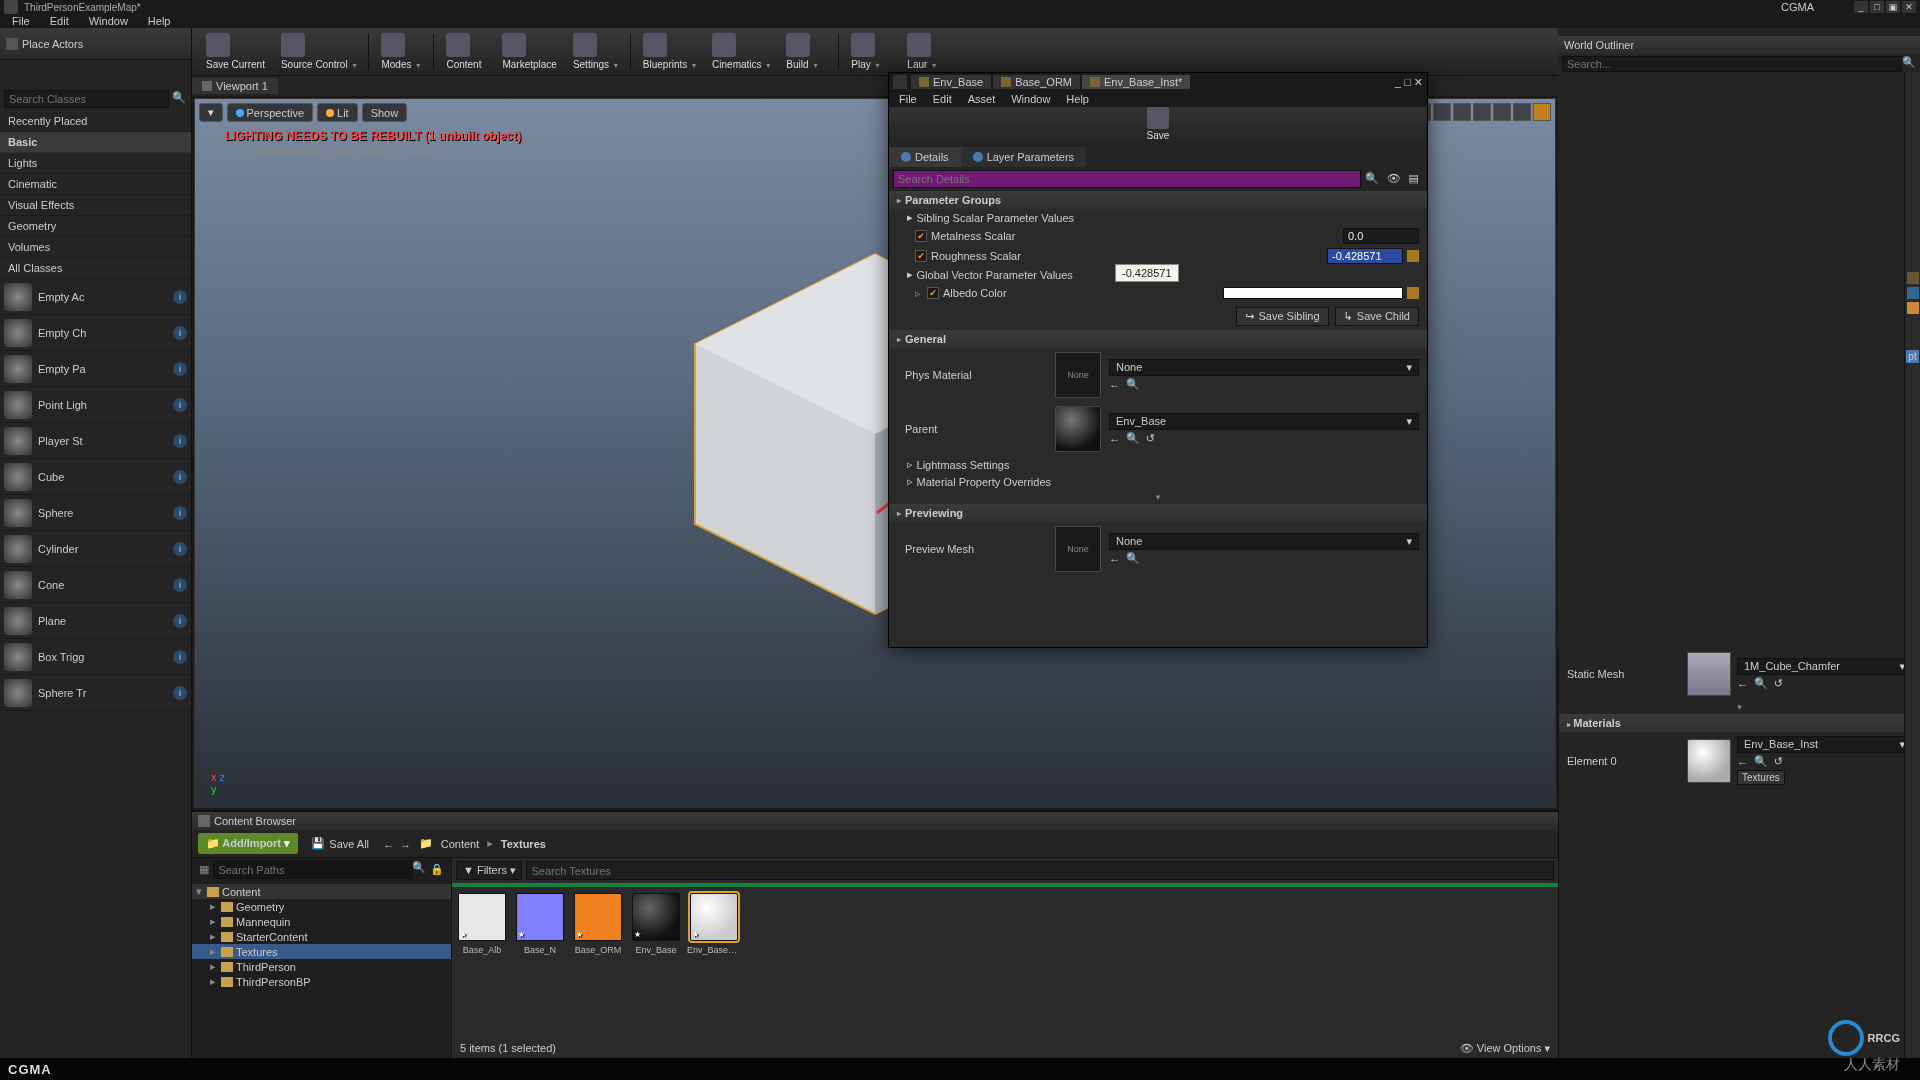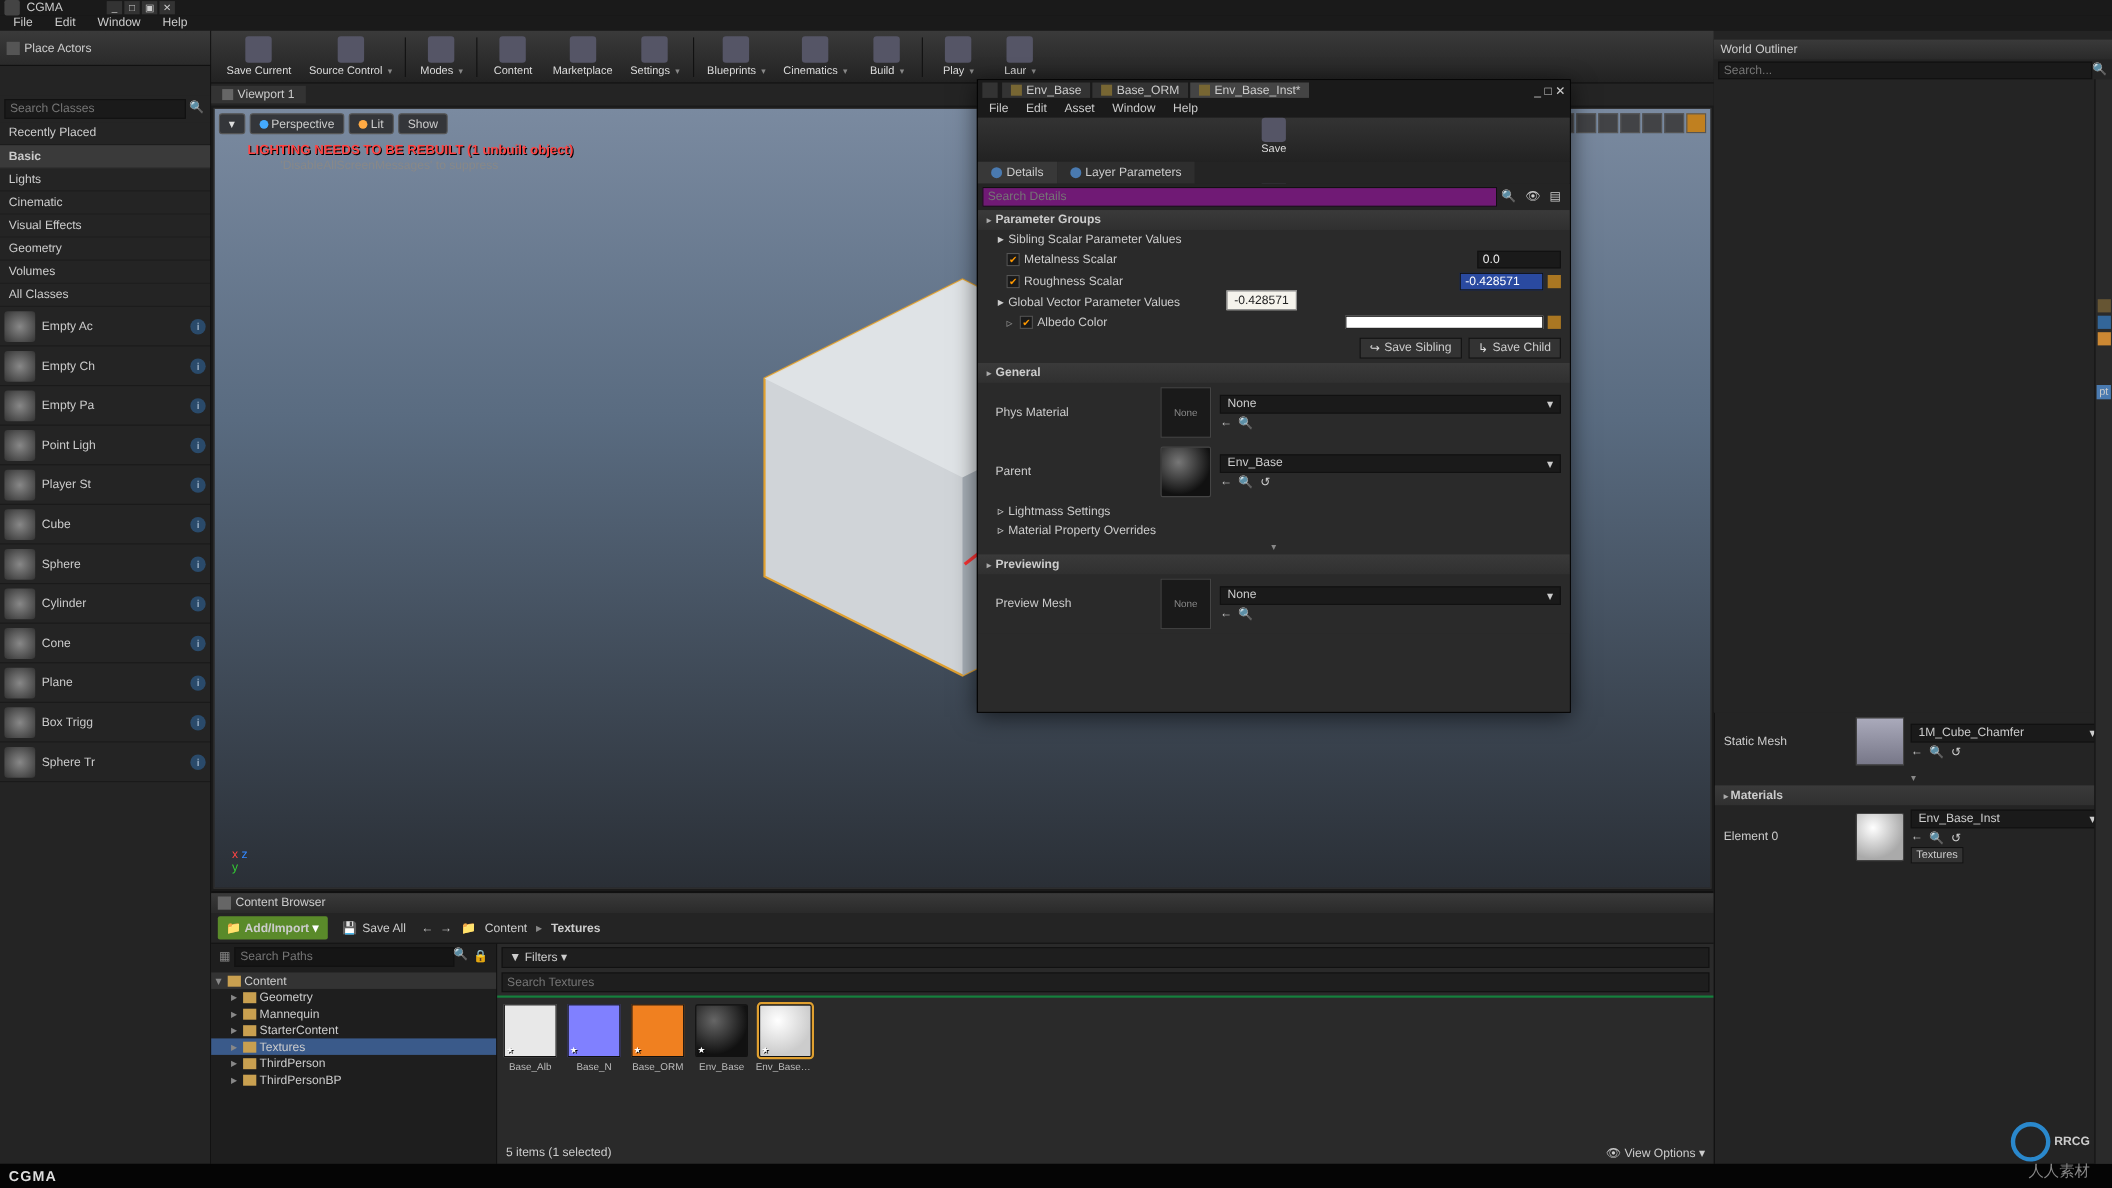--- a/index.html
+++ b/index.html
@@ -27,21 +27,21 @@
 .cat-item.selected { background: #3a3a3a; font-weight:bold; }
 .actor-list { flex: 1; overflow: auto; }
 .actor-row { display: flex; align-items: center; height: 36px; padding: 0 4px; border-bottom: 1px solid #1a1a1a; }
 .actor-row .thumb { width: 28px; height: 28px; background: radial-gradient(#888,#333); border-radius: 3px; margin-right: 6px; }
 .actor-row .label { flex: 1; font-size: 11px; color: #ccc; overflow: hidden; text-overflow: ellipsis; white-space: nowrap; }
 .actor-row .info { width: 14px; height: 14px; border-radius: 50%; background: #2a4a6a; color: #cde; font-size: 9px; text-align: center; line-height: 14px; }
 
 .center-col { flex: 1; display: flex; flex-direction: column; background: #1a1a1a; }
 
 .toolbar { height: 48px; background: linear-gradient(#3a3a3a,#222); display: flex; align-items: center; padding: 0 6px; gap: 0; border-bottom: 1px solid #111; }
-.toolbtn { display: flex; flex-direction: column; align-items: center; justify-content: center; padding: 2px 8px; min-width: 56px; height: 46px; }
+.toolbtn { display: flex; flex-direction: column; align-items: flex-start; justify-content: center; padding: 2px 8px; min-width: 56px; height: 46px; }
 .toolbtn .ticon { width: 24px; height: 24px; background: #556; border-radius: 3px; margin-bottom: 2px; }
 .toolbtn .tlabel { font-size: 10px; color: #ddd; white-space: nowrap; }
 .toolbtn .chev { font-size: 8px; color: #888; margin-left:2px; }
 
 .viewport-area { flex: 1; display: flex; flex-direction: column; }
 .vp-tab { height: 20px; background: #242424; display: flex; align-items: center; }
 .vp-tab .tab { background: #333; padding: 2px 10px; display: flex; align-items: center; gap: 4px; font-size: 11px; }
 .vp-tab .tab .sq { width:10px; height:10px; background:#666; }
 .viewport { flex: 1; background: linear-gradient(#7a8aa0 0%, #596b80 40%, #2a2f36 100%); position: relative; margin: 2px; border: 1px solid #333; }
 .vp-toolbar { position: absolute; top: 4px; left: 4px; display: flex; gap: 4px; }
@@ -69,21 +69,21 @@
 .cb-tree { width: 260px; background: #1e1e1e; border-right: 1px solid #111; display: flex; flex-direction: column; }
 .cb-tree .srow { display: flex; padding: 3px; }
 .cb-tree .srow input { flex:1; background:#151515; border:1px solid #111; color:#aaa; padding:2px 4px;}
 .cb-tree .tree { flex:1; padding: 2px 0; }
 .tree-item { padding: 1px 4px 1px 14px; font-size: 11px; color: #ccc; display:flex; align-items:center; gap:3px; }
 .tree-item.root { padding-left: 4px; background:#333; }
 .tree-item.selected { background: #3a5a8a; color:#fff; }
 .tree-item .tri { width:8px; color:#888; }
 .tree-item .fold { width:12px; height:10px; background:#c9a050; }
 .cb-assets { flex: 1; background: #2a2a2a; display: flex; flex-direction: column; }
-.cb-filter { display: flex; padding: 3px 4px; gap:4px; border-bottom:2px solid #15803d;flex-direction:column; }
+.cb-filter { display: flex; padding: 3px 4px; gap:4px; border-bottom:4px solid #15803d; }
 .cb-filter .fbtn { background:#1e1e1e; border:1px solid #111; padding:2px 6px; font-size:11px; color:#ccc; }
 .cb-filter input { flex:1; background:#1e1e1e; border:1px solid #111; color:#aaa; padding:2px 4px; }
 .asset-grid { flex:1; display:flex; padding: 6px; gap: 10px; align-items: flex-start; }
 .asset { width: 48px; display:flex; flex-direction:column; align-items:center; gap:4px; }
 .asset .ath { width:48px; height:48px; background:#444; border:1px solid #111; position:relative; }
 .asset .alabel { font-size: 9px; color:#bbb; text-align:center; width:54px; overflow:hidden; text-overflow:ellipsis; white-space:nowrap; }
 .asset.selected .ath { outline: 2px solid #e0a030; }
 .cb-status { height: 20px; display:flex; align-items:center; justify-content:space-between; padding:0 8px; font-size:10px; color:#bbb; }
 
 .right-col { width: 362px; background: #242424; display: flex; flex-direction: column; }
@@ -155,20 +155,21 @@
 
 .brand-logo { position:absolute; right:20px; bottom:24px; font-size:28px; font-weight:bold; color:#2a88cc; z-index:100; display:flex; align-items:center; gap:4px;}
 .brand-logo .cir { width:36px;height:36px;border:4px solid #2a88cc; border-radius:50%;}
 .brand-sub { position:absolute; right:20px; bottom:6px; font-size:14px; color:#888; z-index:100;}
 </style>
 </head>
 <body>
 
 <div class="titlebar">
   <span class="logo"></span>
+  <span class="title">ThirdPersonExampleMap*</span>
   <div class="right">
     <span>CGMA</span>
     <div class="winbtn">
       <span>_</span>
       <span>□</span>
       <span>▣</span>
       <span>✕</span>
     </div>
   </div>
 </div>

